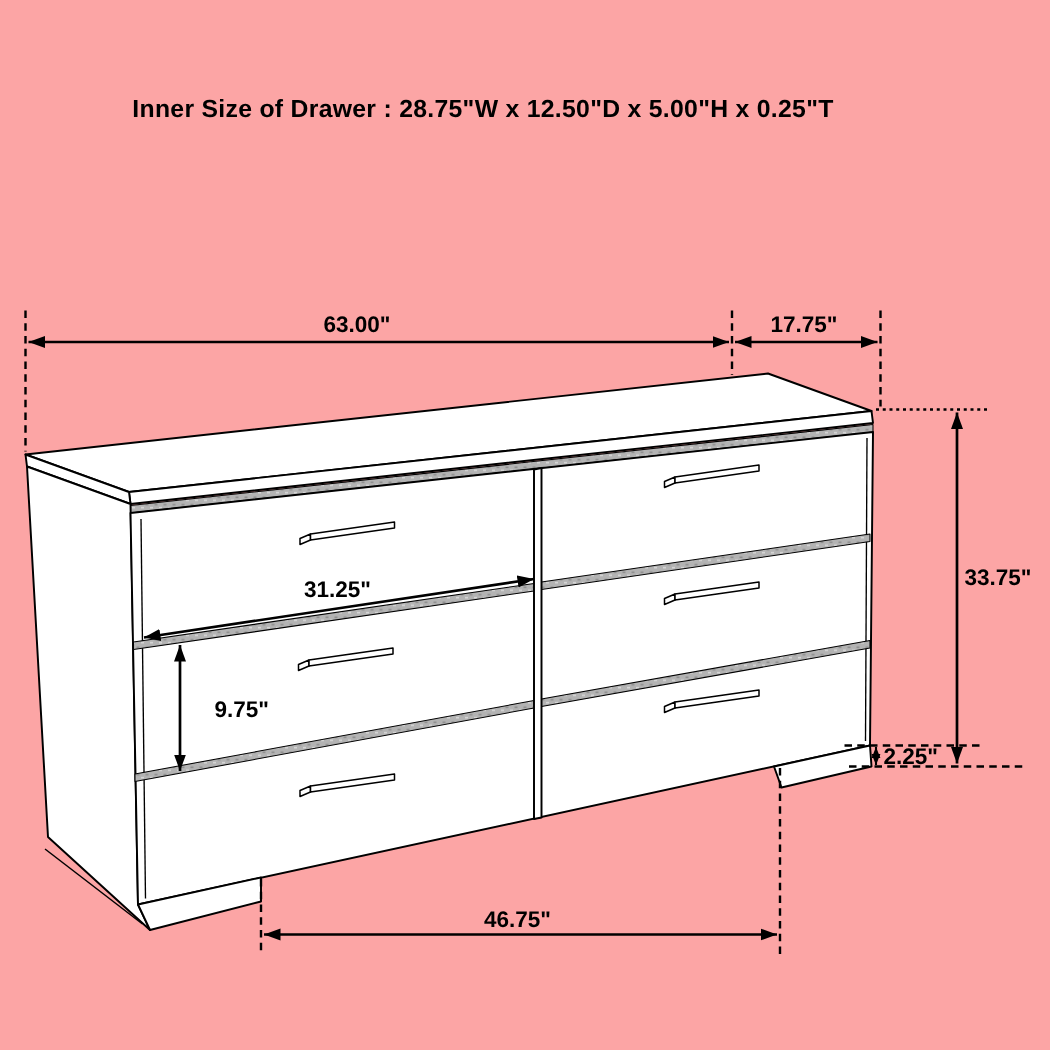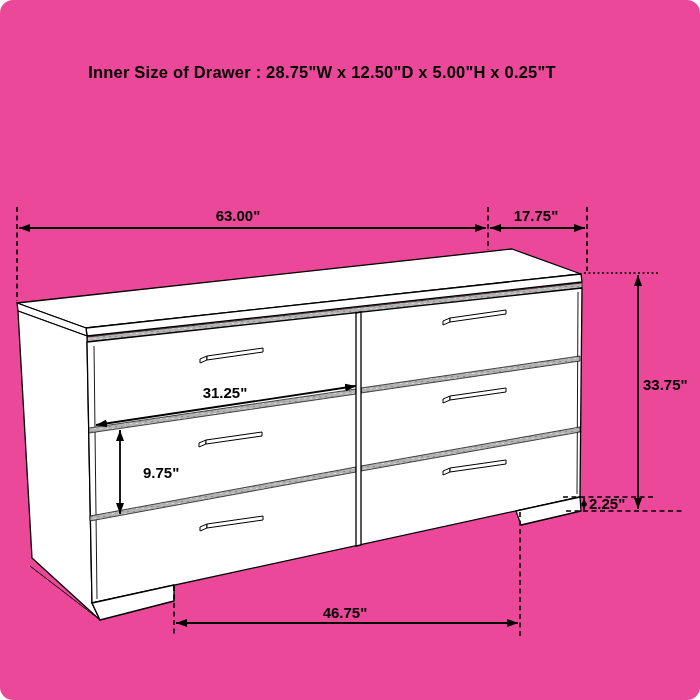--- a/index.html
+++ b/index.html
@@ -1,17 +1,17 @@
 <!DOCTYPE html>
 <html><head>
 <meta charset="utf-8">
 <style>
   html,body{margin:0;padding:0;background:#fff;}
-  .stage{position:relative;width:700px;height:700px;background:#ec4899;overflow:hidden;
-         font-family:"Liberation Sans", sans-serif;border-radius:13px;}
+  .stage{position:relative;width:700px;height:700px;background:#fca5a5;overflow:hidden;
+         font-family:"Liberation Sans", sans-serif;}
   svg{display:block;}
   text{font-family:"Liberation Sans", sans-serif;font-weight:bold;fill:#000;}
   .dim-label{font-size:15px;}
   .title-label{font-size:16.5px;letter-spacing:.2px;}
 </style>
 </head>
 <body>
 
 <div class="stage">
 <svg width="700" height="700" viewBox="0 0 700 700">

